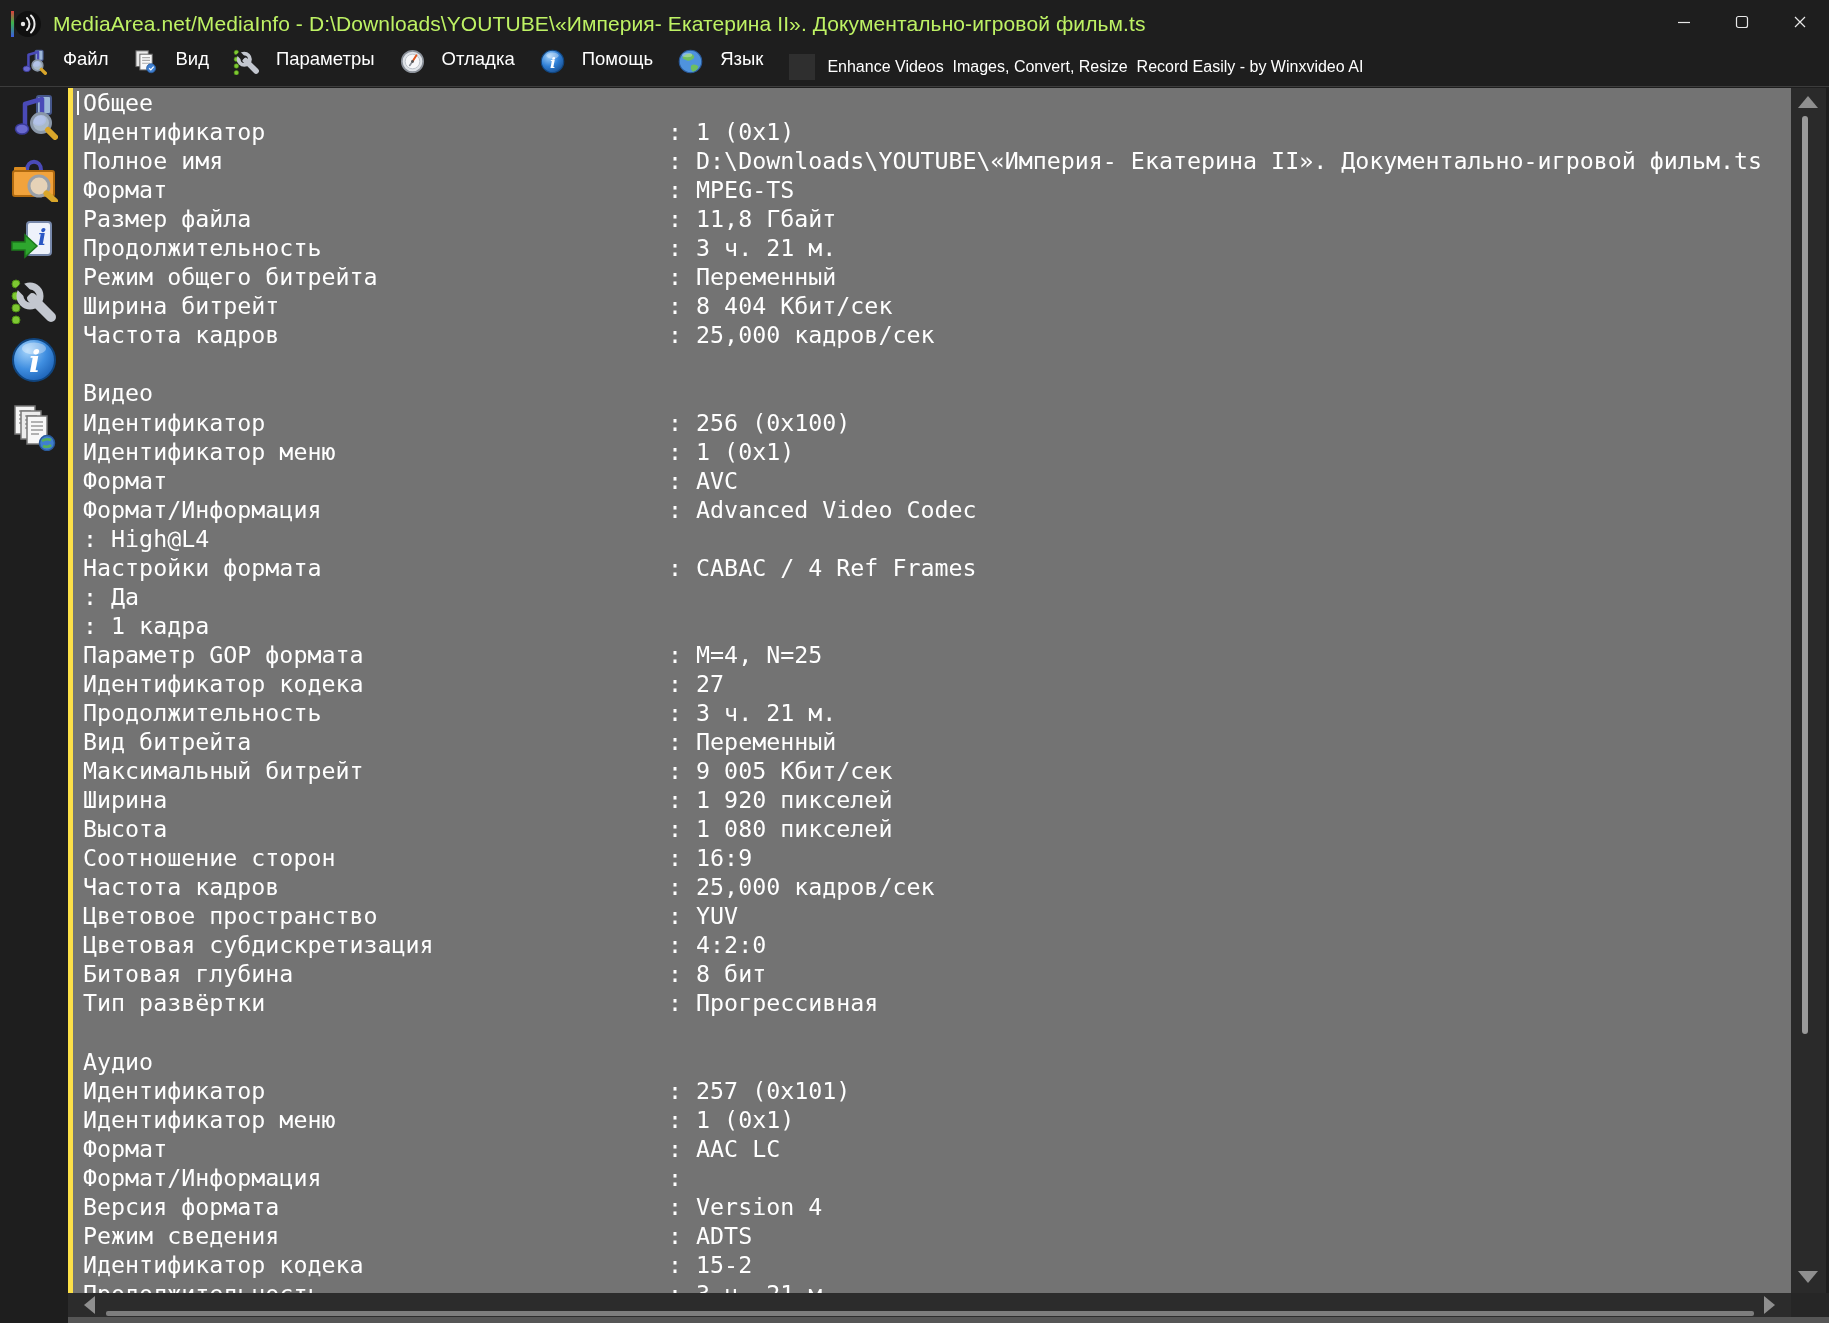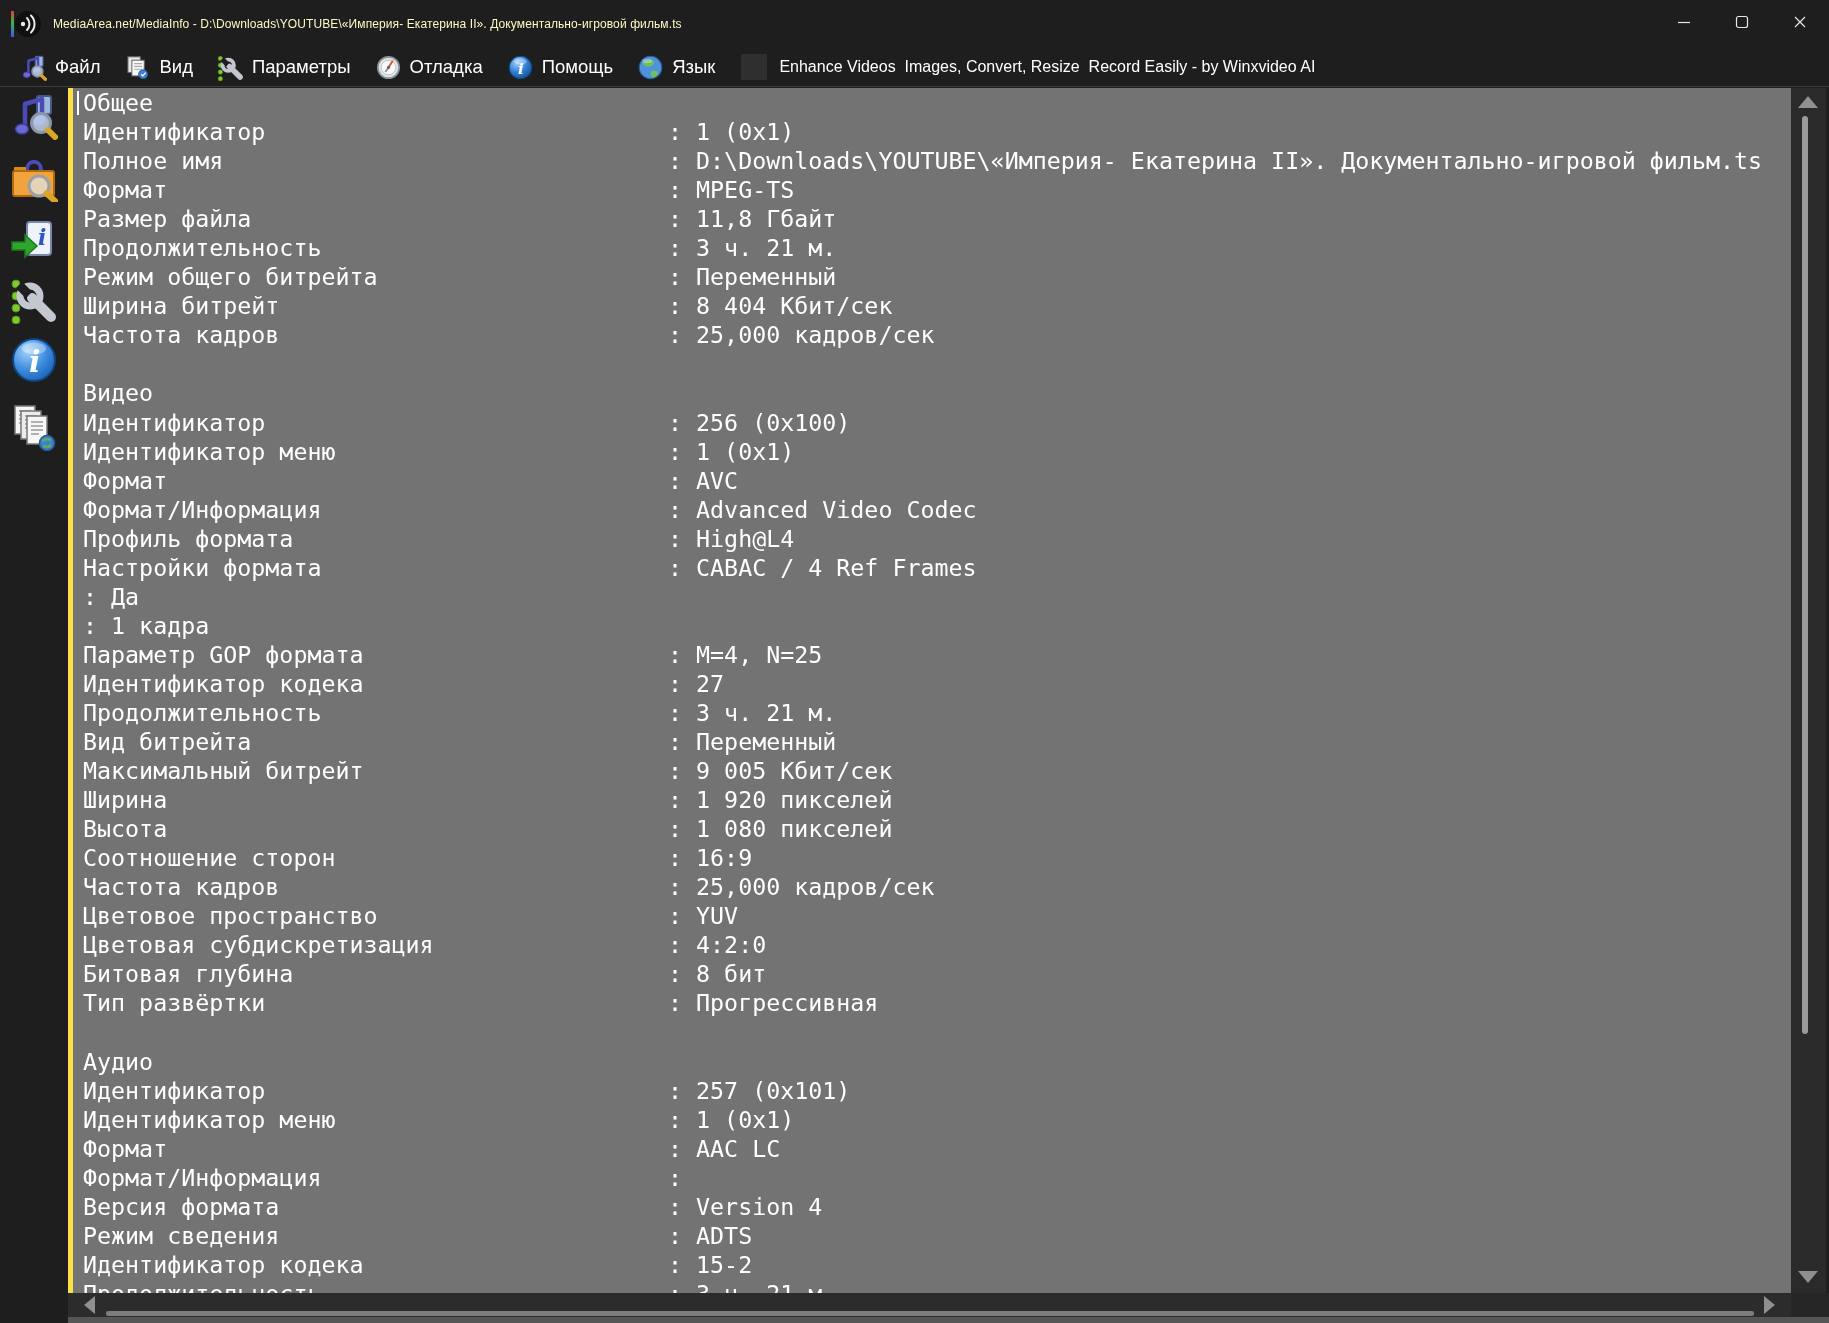--- a/index.html
+++ b/index.html
@@ -4,28 +4,28 @@
 <style>
   html,body{margin:0;padding:0;}
   body{
     width:1829px;height:1323px;position:relative;overflow:hidden;
     background:#1e1e1e;font-family:"Liberation Sans",sans-serif;
     -webkit-font-smoothing:antialiased;
   }
   
   .titlebar{position:absolute;left:0;top:0;width:1829px;height:48px;background:#1e1e1e;display:flex;align-items:center;}
   .app-icon{width:34px;height:32px;margin-left:10px;flex:none;}
-  .title-text{margin-left:9px;color:#fef9c3;font-size:12px;white-space:pre;letter-spacing:.1px;}
+  .title-text{margin-left:9px;color:#bef264;font-size:21px;white-space:pre;letter-spacing:.1px;}
   .win-controls{margin-left:auto;display:flex;height:48px;}
   .win-btn{width:58px;height:48px;display:flex;align-items:center;justify-content:center;}
   
   .menubar{position:absolute;left:0;top:48px;width:1829px;height:39px;background:#1e1e1e;
     border-bottom:1px solid #3c3c3c;box-sizing:border-box;display:flex;align-items:center;padding-left:8px;}
   .menu-items{display:flex;align-items:center;height:100%;}
-  .menu-item{display:flex;align-items:center;gap:8px;padding:0 12px;height:100%;color:#ffffff;font-size:18.5px;cursor:default;}
+  .menu-item{display:flex;align-items:flex-start;gap:16px;padding:0 12px;height:100%;color:#ffffff;font-size:18.5px;cursor:default;}
   .menu-icon{width:27px;height:27px;flex:none;display:inline-flex;}
   .menu-icon svg{width:100%;height:100%;}
   .promo-box{width:26px;height:26px;background:#2f2f2f;margin:0 12px 0 14px;flex:none;}
   .promo{color:#ffffff;font-size:16px;white-space:pre;}
   
   .toolbar{position:absolute;left:0;top:88px;width:68px;height:1235px;background:#1e1e1e;}
   .tb-btn{position:absolute;left:9px;width:50px;height:50px;display:flex;align-items:center;justify-content:center;}
   .tb-btn svg{width:48px;height:48px;}
   
   .text-view{position:absolute;left:68px;top:88px;width:1723px;height:1205px;background:#737373;
@@ -249,21 +249,21 @@
     <div class="line"><span class="lbl">Продолжительность</span><span class="val">: </span><span class="val">3 ч. 21 м.</span></div>
     <div class="line"><span class="lbl">Режим общего битрейта</span><span class="val">: </span><span class="val">Переменный</span></div>
     <div class="line"><span class="lbl">Ширина битрейт</span><span class="val">: </span><span class="val">8 404 Кбит/сек</span></div>
     <div class="line"><span class="lbl">Частота кадров</span><span class="val">: </span><span class="val">25,000 кадров/сек</span></div>
     <div class="line"></div>
     <div class="line">Видео</div>
     <div class="line"><span class="lbl">Идентификатор</span><span class="val">: </span><span class="val">256 (0x100)</span></div>
     <div class="line"><span class="lbl">Идентификатор меню</span><span class="val">: </span><span class="val">1 (0x1)</span></div>
     <div class="line"><span class="lbl">Формат</span><span class="val">: </span><span class="val">AVC</span></div>
     <div class="line"><span class="lbl">Формат/Информация</span><span class="val">: </span><span class="val">Advanced Video Codec</span></div>
-    <div class="line"><span class="lbl">Профиль формата</span><span class="val">: </span><span class="val">High@L4</span></div>
+    <div class="line"><span class="val">: </span><span class="val">High@L4</span></div>
     <div class="line"><span class="lbl">Настройки формата</span><span class="val">: </span><span class="val">CABAC / 4 Ref Frames</span></div>
     <div class="line"><span class="val">: </span><span class="val">Да</span></div>
     <div class="line"><span class="val">: </span><span class="val">1 кадра</span></div>
     <div class="line"><span class="lbl">Параметр GOP формата</span><span class="val">: </span><span class="val">M=4, N=25</span></div>
     <div class="line"><span class="lbl">Идентификатор кодека</span><span class="val">: </span><span class="val">27</span></div>
     <div class="line"><span class="lbl">Продолжительность</span><span class="val">: </span><span class="val">3 ч. 21 м.</span></div>
     <div class="line"><span class="lbl">Вид битрейта</span><span class="val">: </span><span class="val">Переменный</span></div>
     <div class="line"><span class="lbl">Максимальный битрейт</span><span class="val">: </span><span class="val">9 005 Кбит/сек</span></div>
     <div class="line"><span class="lbl">Ширина</span><span class="val">: </span><span class="val">1 920 пикселей</span></div>
     <div class="line"><span class="lbl">Высота</span><span class="val">: </span><span class="val">1 080 пикселей</span></div>

